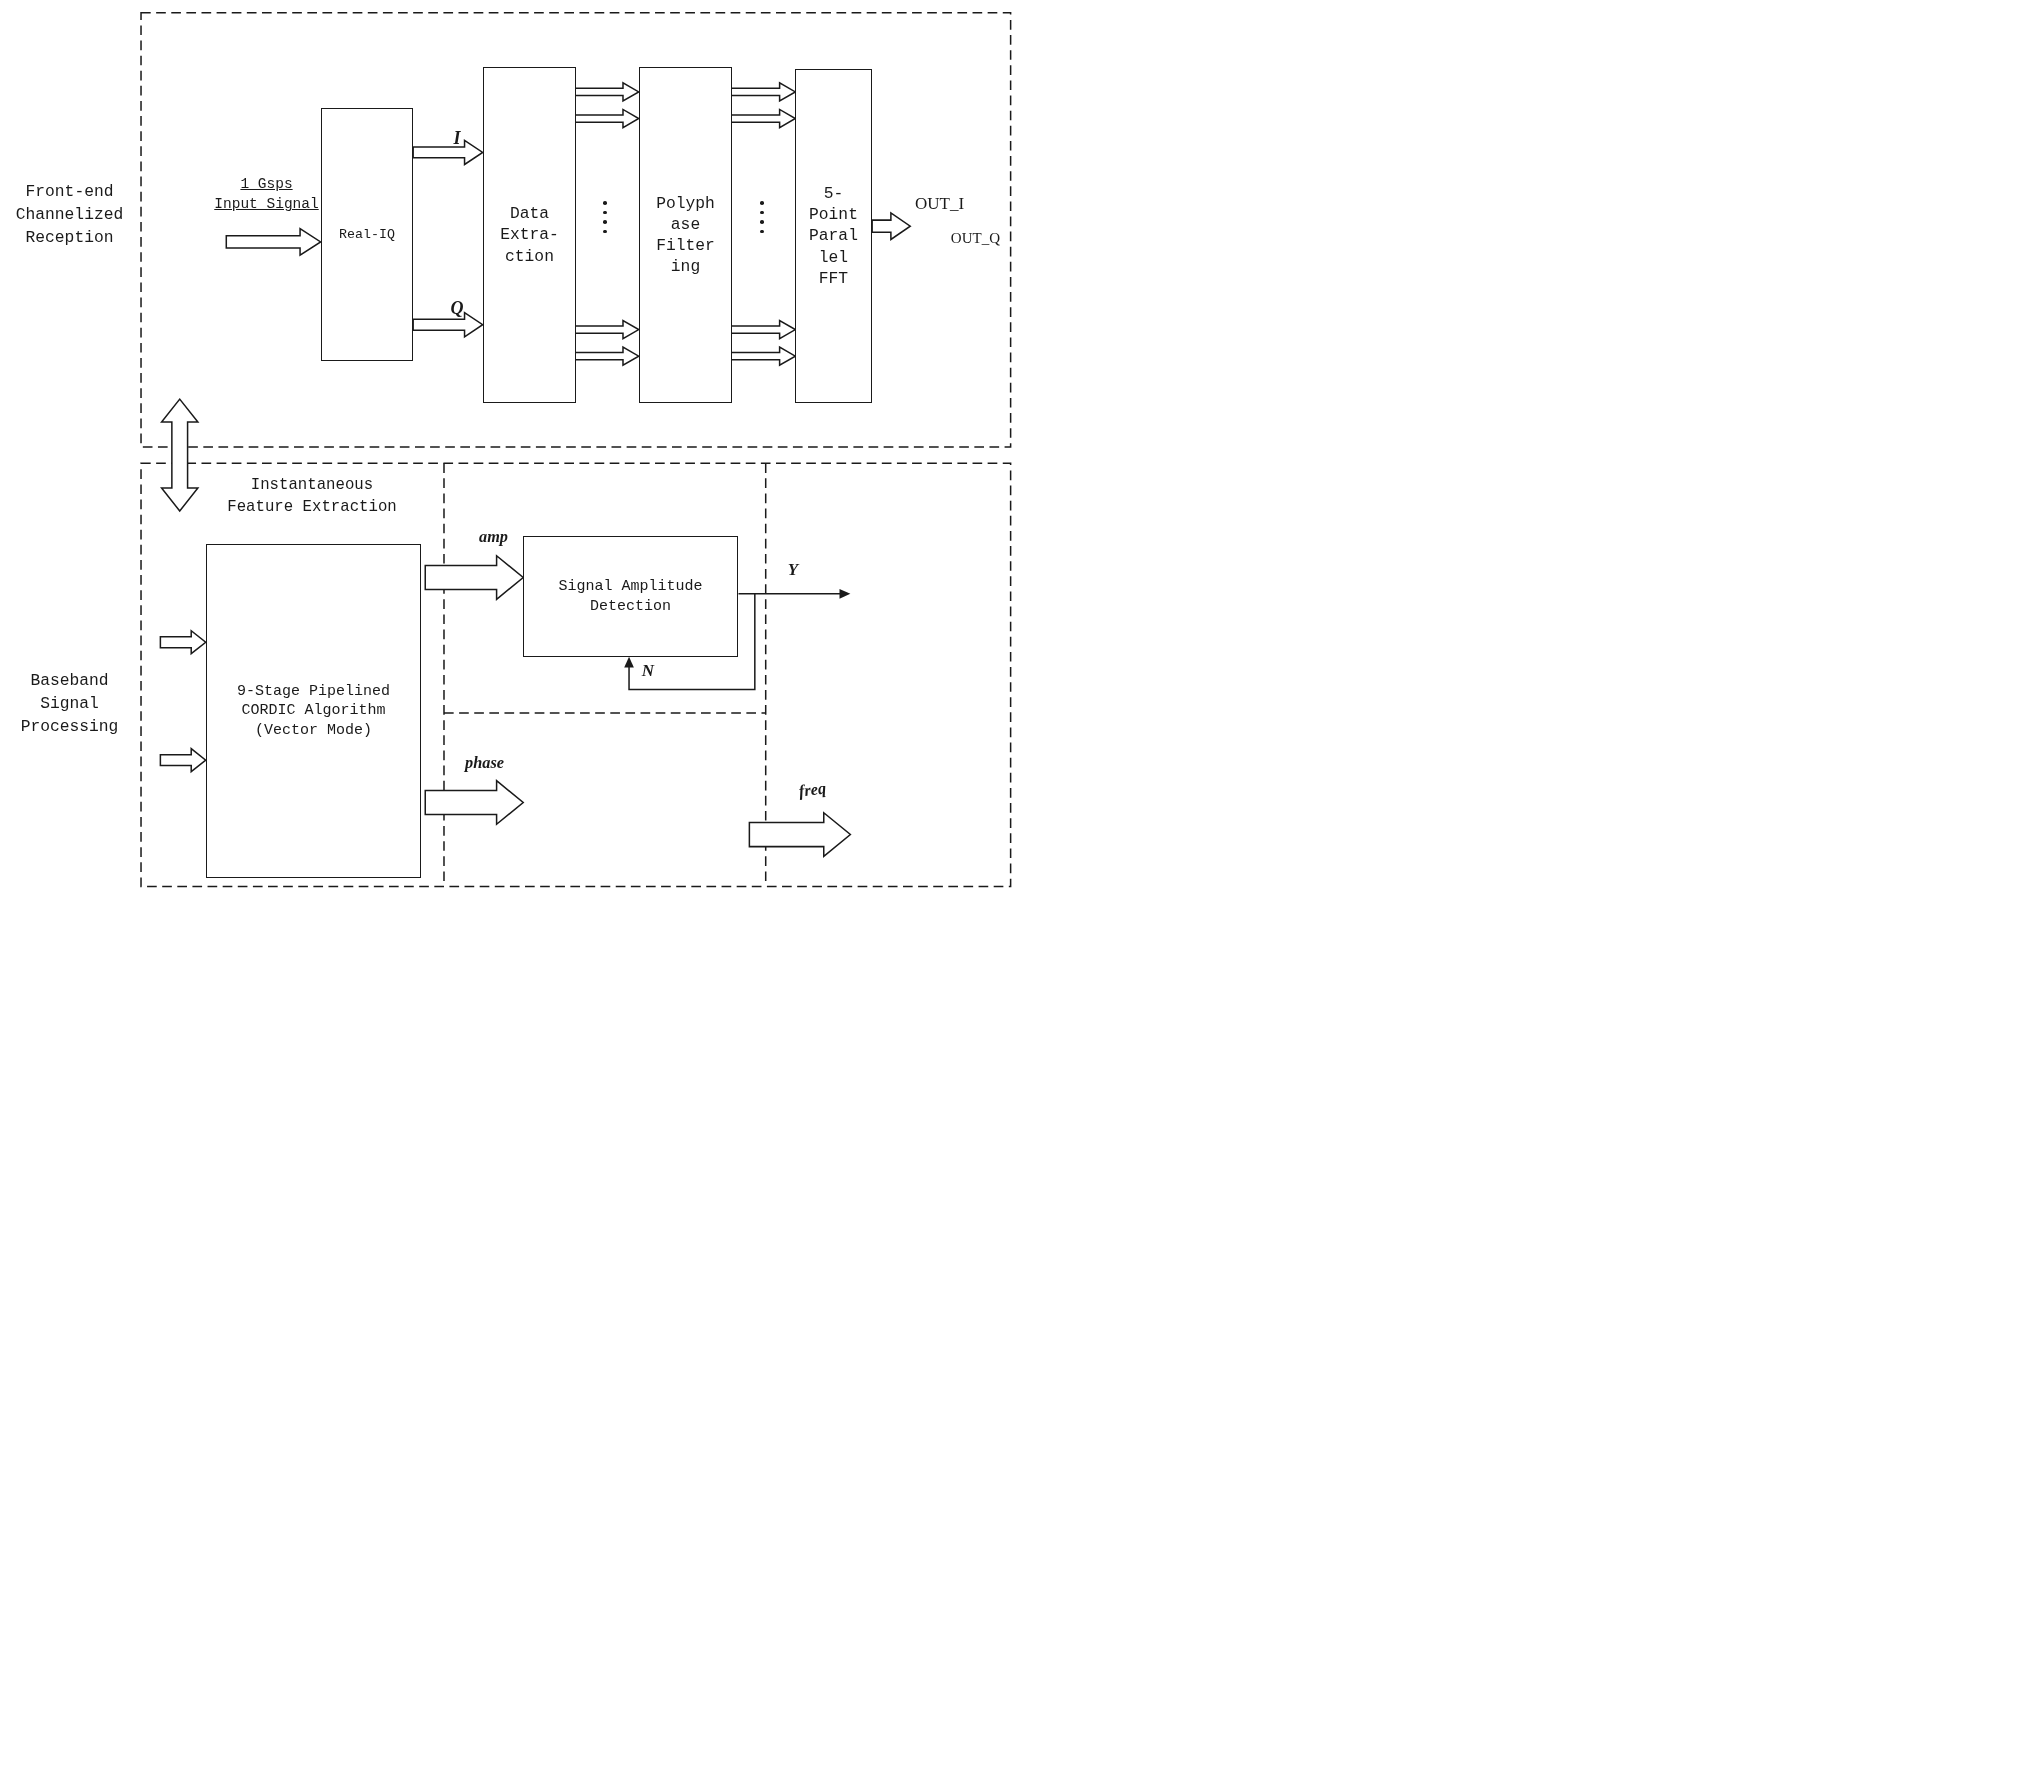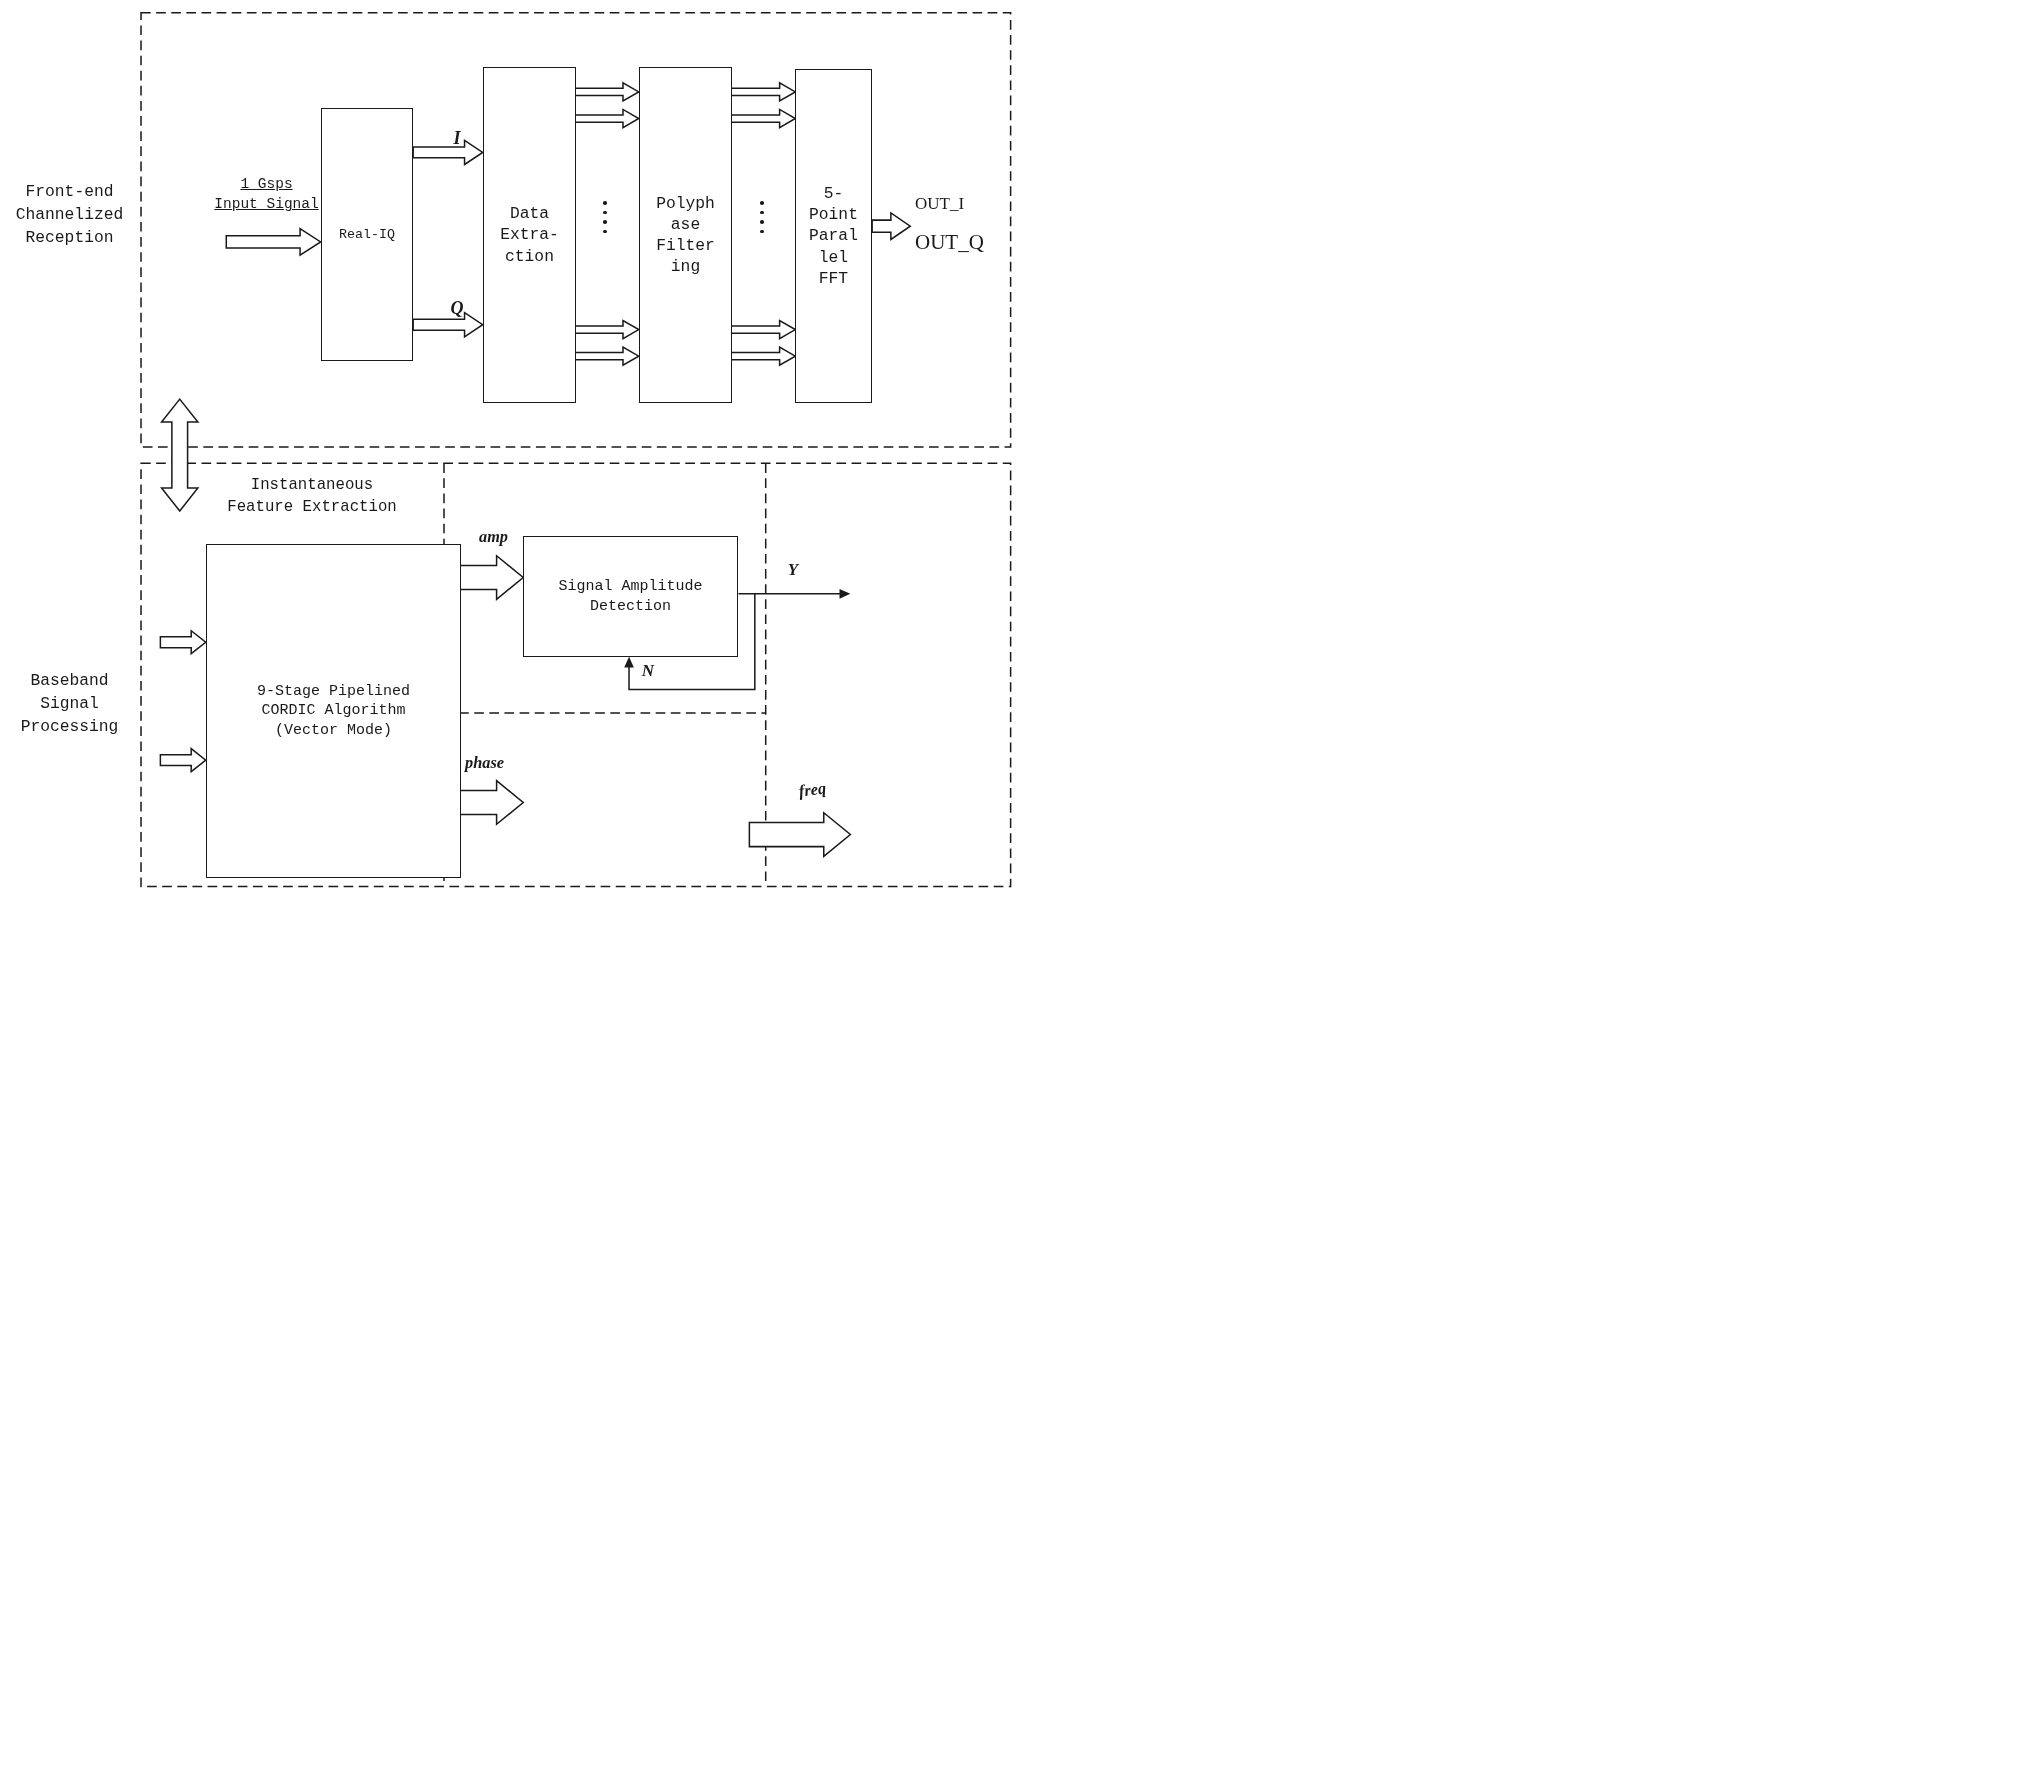--- a/index.html
+++ b/index.html
@@ -144,23 +144,23 @@
     <span></span>
       <span></span>
       <span></span>
       <span></span>
   </div>
 
   <div class="lab ser it" style="left:445px; top:126px; width:24px; font-size:18px;">I</div>
   <div class="lab ser it" style="left:445px; top:296px; width:24px; font-size:18px;">Q</div>
 
   <div class="lab ser" style="left:915px; top:192px; width:85px; font-size:17px; text-align:left;">OUT_I</div>
-  <div class="lab ser" style="left:915px; top:228px; width:85px; font-size:21px; text-align:left;">OUT_Q</div>
+  <div class="lab ser" style="left:915px; top:228px; width:85px; font-size:15px; text-align:right;">OUT_Q</div>
 
-  <div class="block" style="left:206px; top:544px; width:255px; height:334px;">
+  <div class="block" style="left:206px; top:544px; width:215px; height:334px;">
     <span class="pre mono" style="font-size:15px;">9-Stage Pipelined
 CORDIC Algorithm
 (Vector Mode)</span>
   </div>
   <div class="block" style="left:523px; top:536px; width:215px; height:121px;">
     <span class="pre mono" style="font-size:15px;">Signal Amplitude
 Detection</span>
   </div>
 
   <div class="lab ser it" style="left:460px; top:526px; width:67px; font-size:16.3px;">amp</div>

